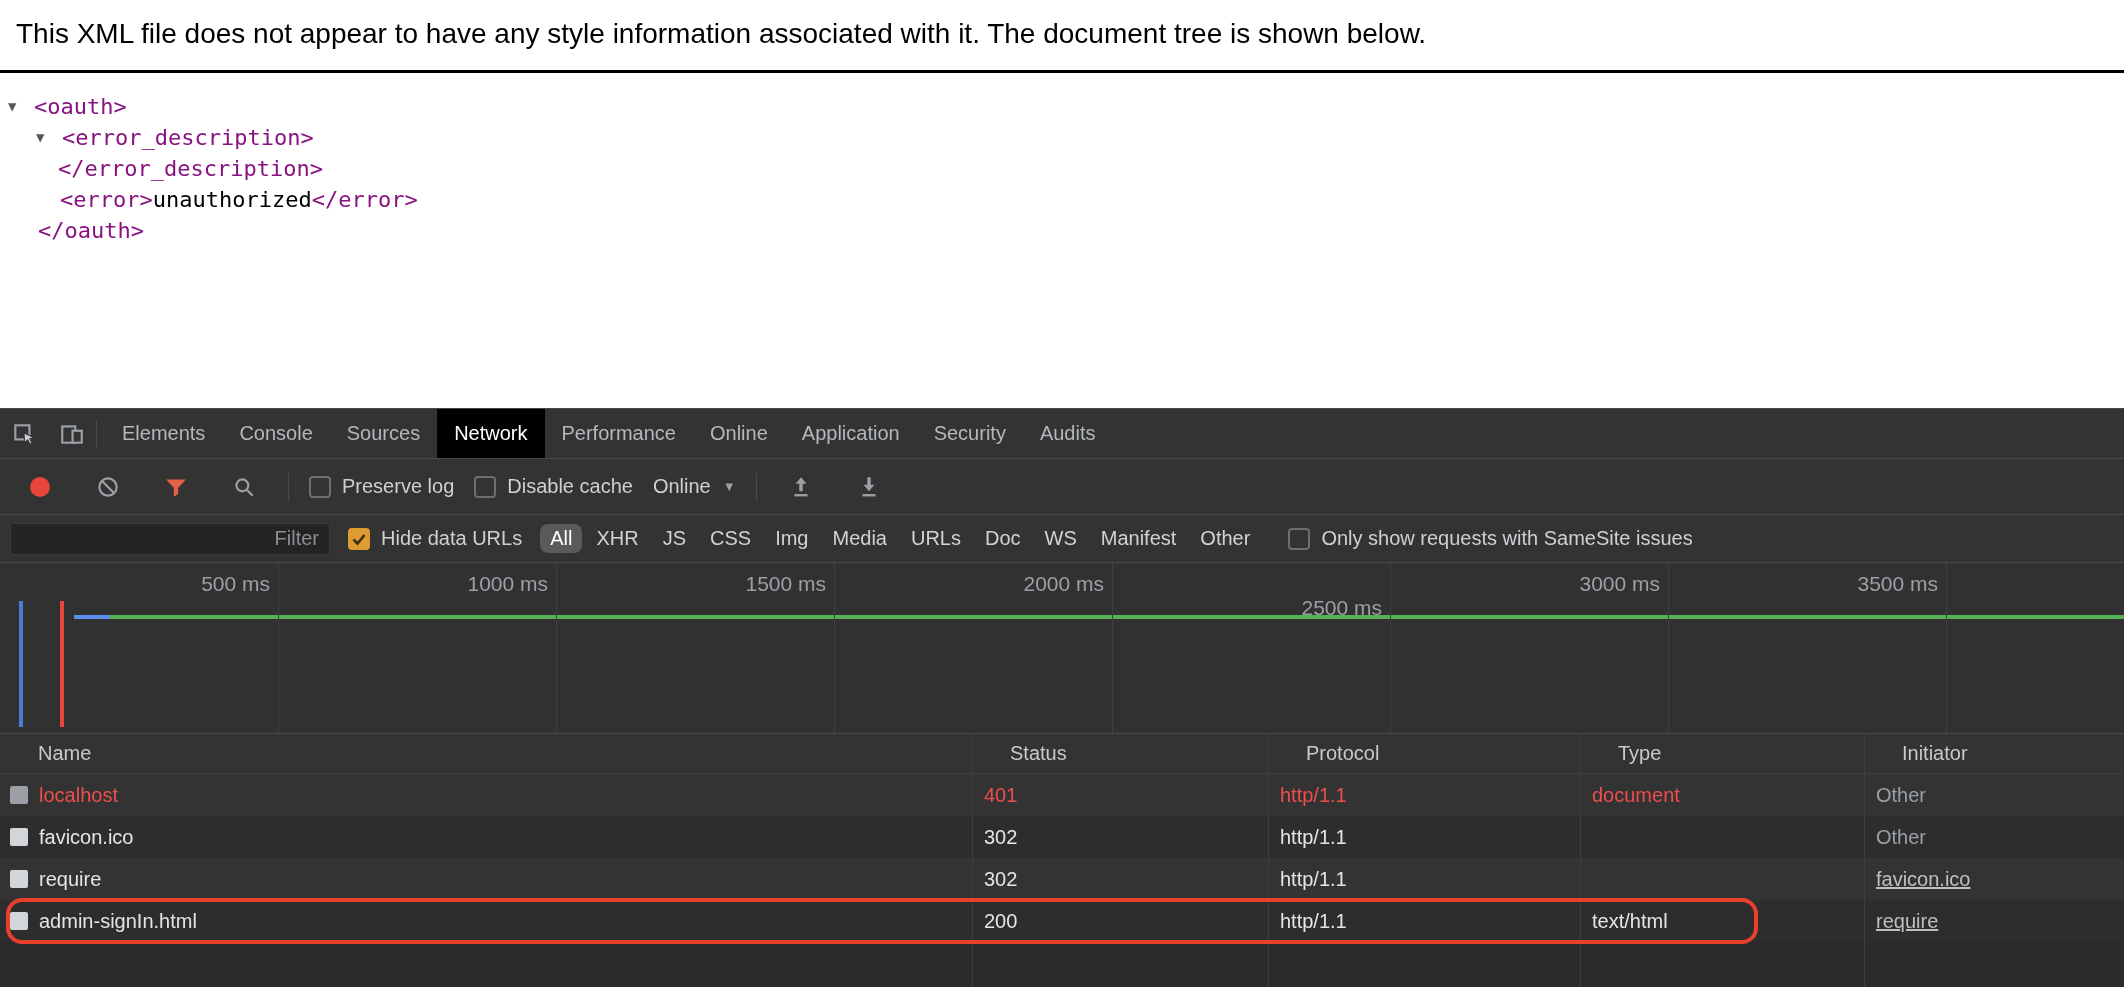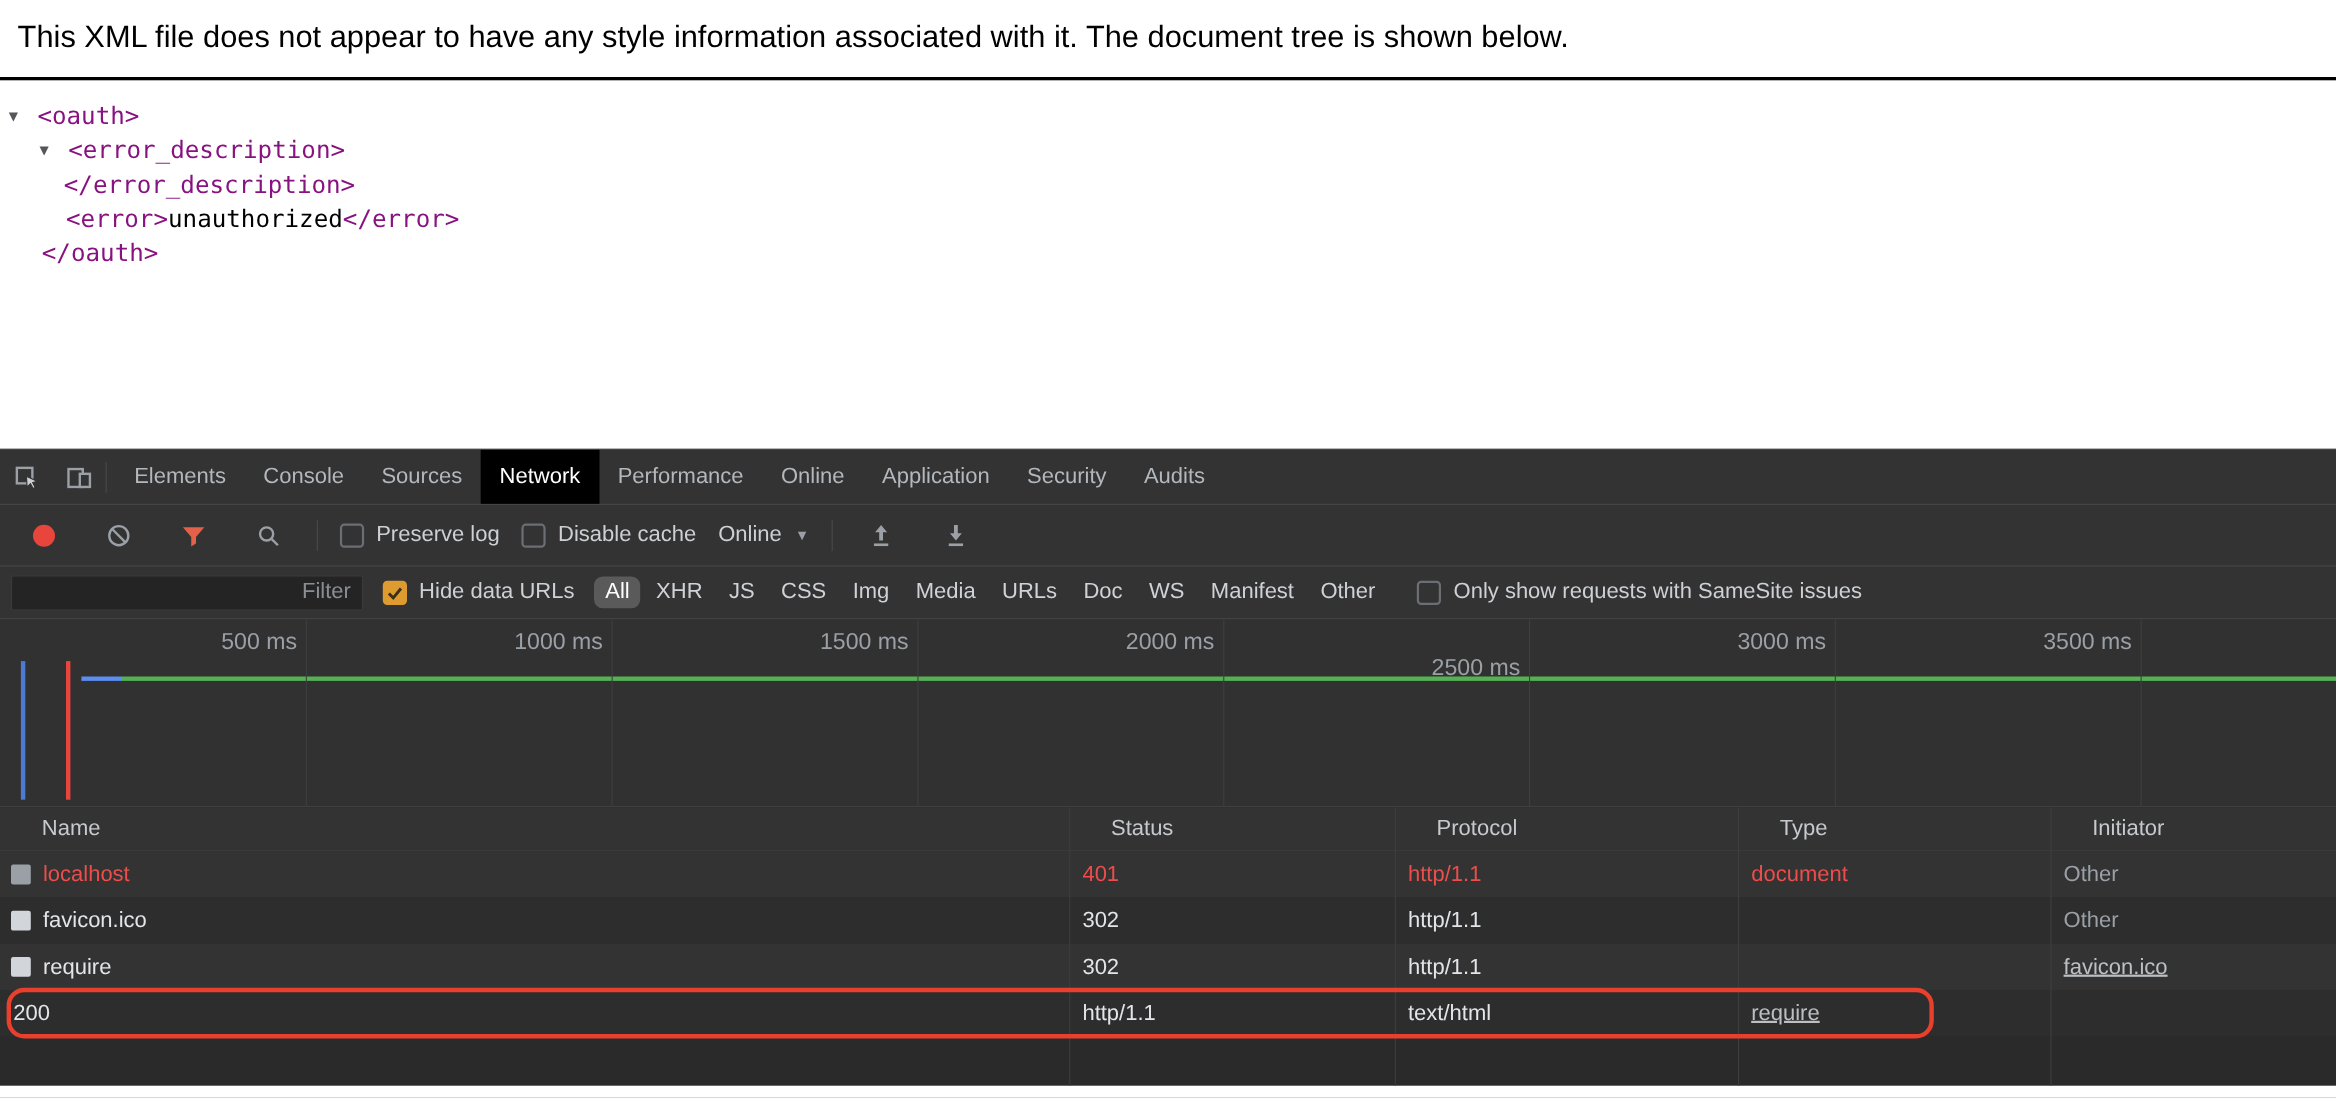--- a/index.html
+++ b/index.html
@@ -254,20 +254,24 @@
           <div class="cell name-cell">
             <span class="doc-icon"></span>
             <span>require</span>
           </div>
           <div class="cell">302</div>
           <div class="cell">http/1.1</div>
           <div class="cell"></div>
           <div class="cell initiator link">favicon.ico</div>
         </div>
         <div class="net-row even">
+          <div class="cell name-cell">
+            <span class="doc-icon"></span>
+            <span>admin-signIn.html</span>
+          </div>
           <div class="cell">200</div>
           <div class="cell">http/1.1</div>
           <div class="cell">text/html</div>
           <div class="cell initiator link">require</div>
         </div>
       </div>
     <div class="colsep c1"></div>
     <div class="colsep c2"></div>
     <div class="colsep c3"></div>
     <div class="colsep c4"></div>

